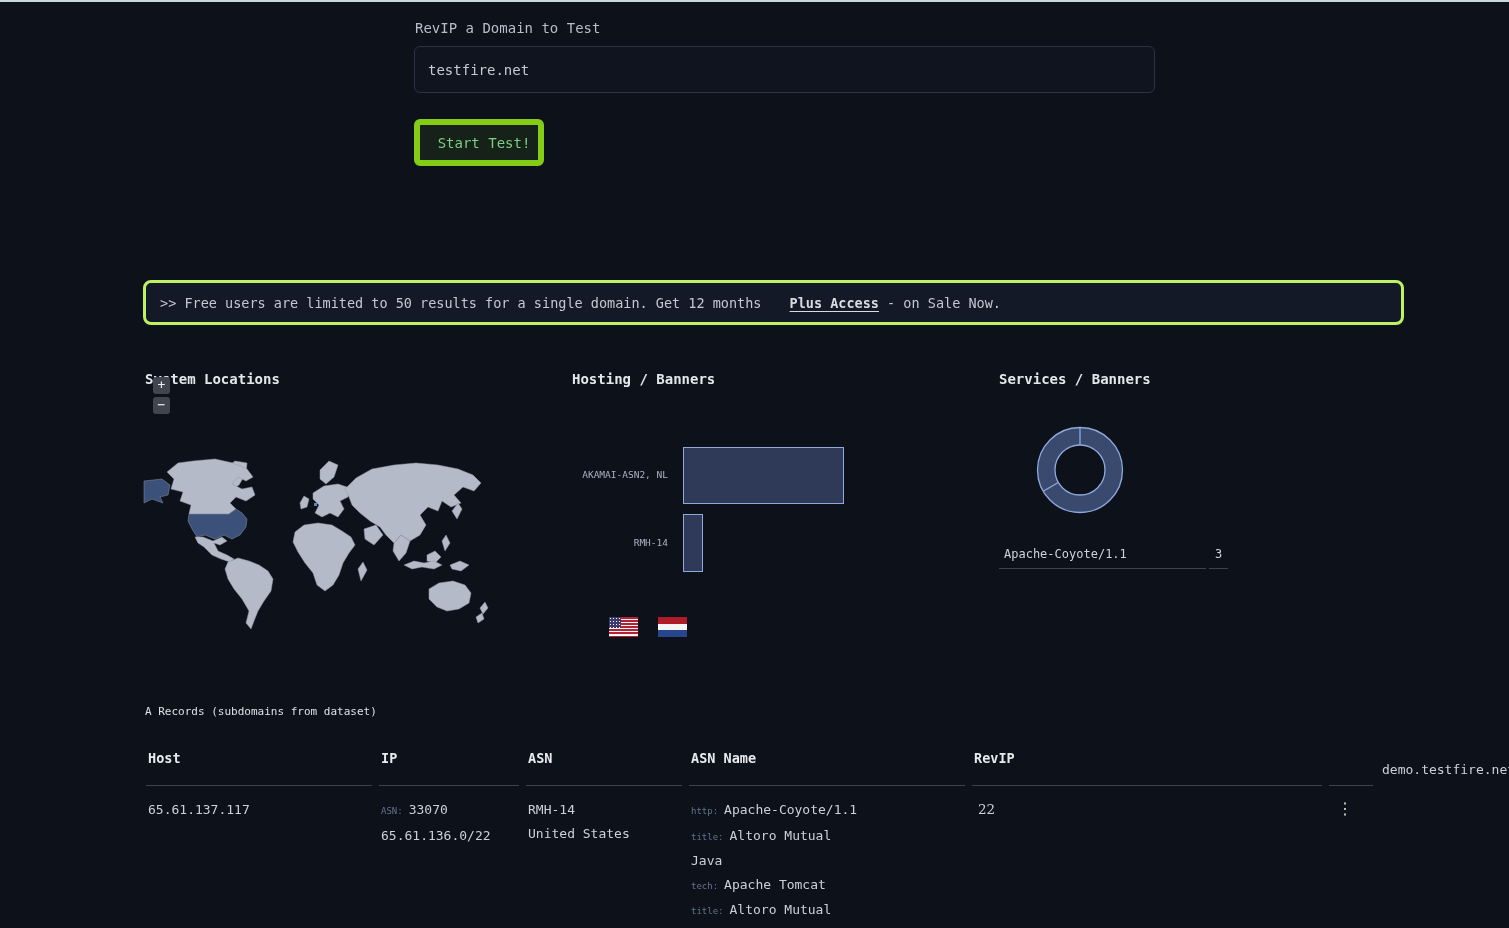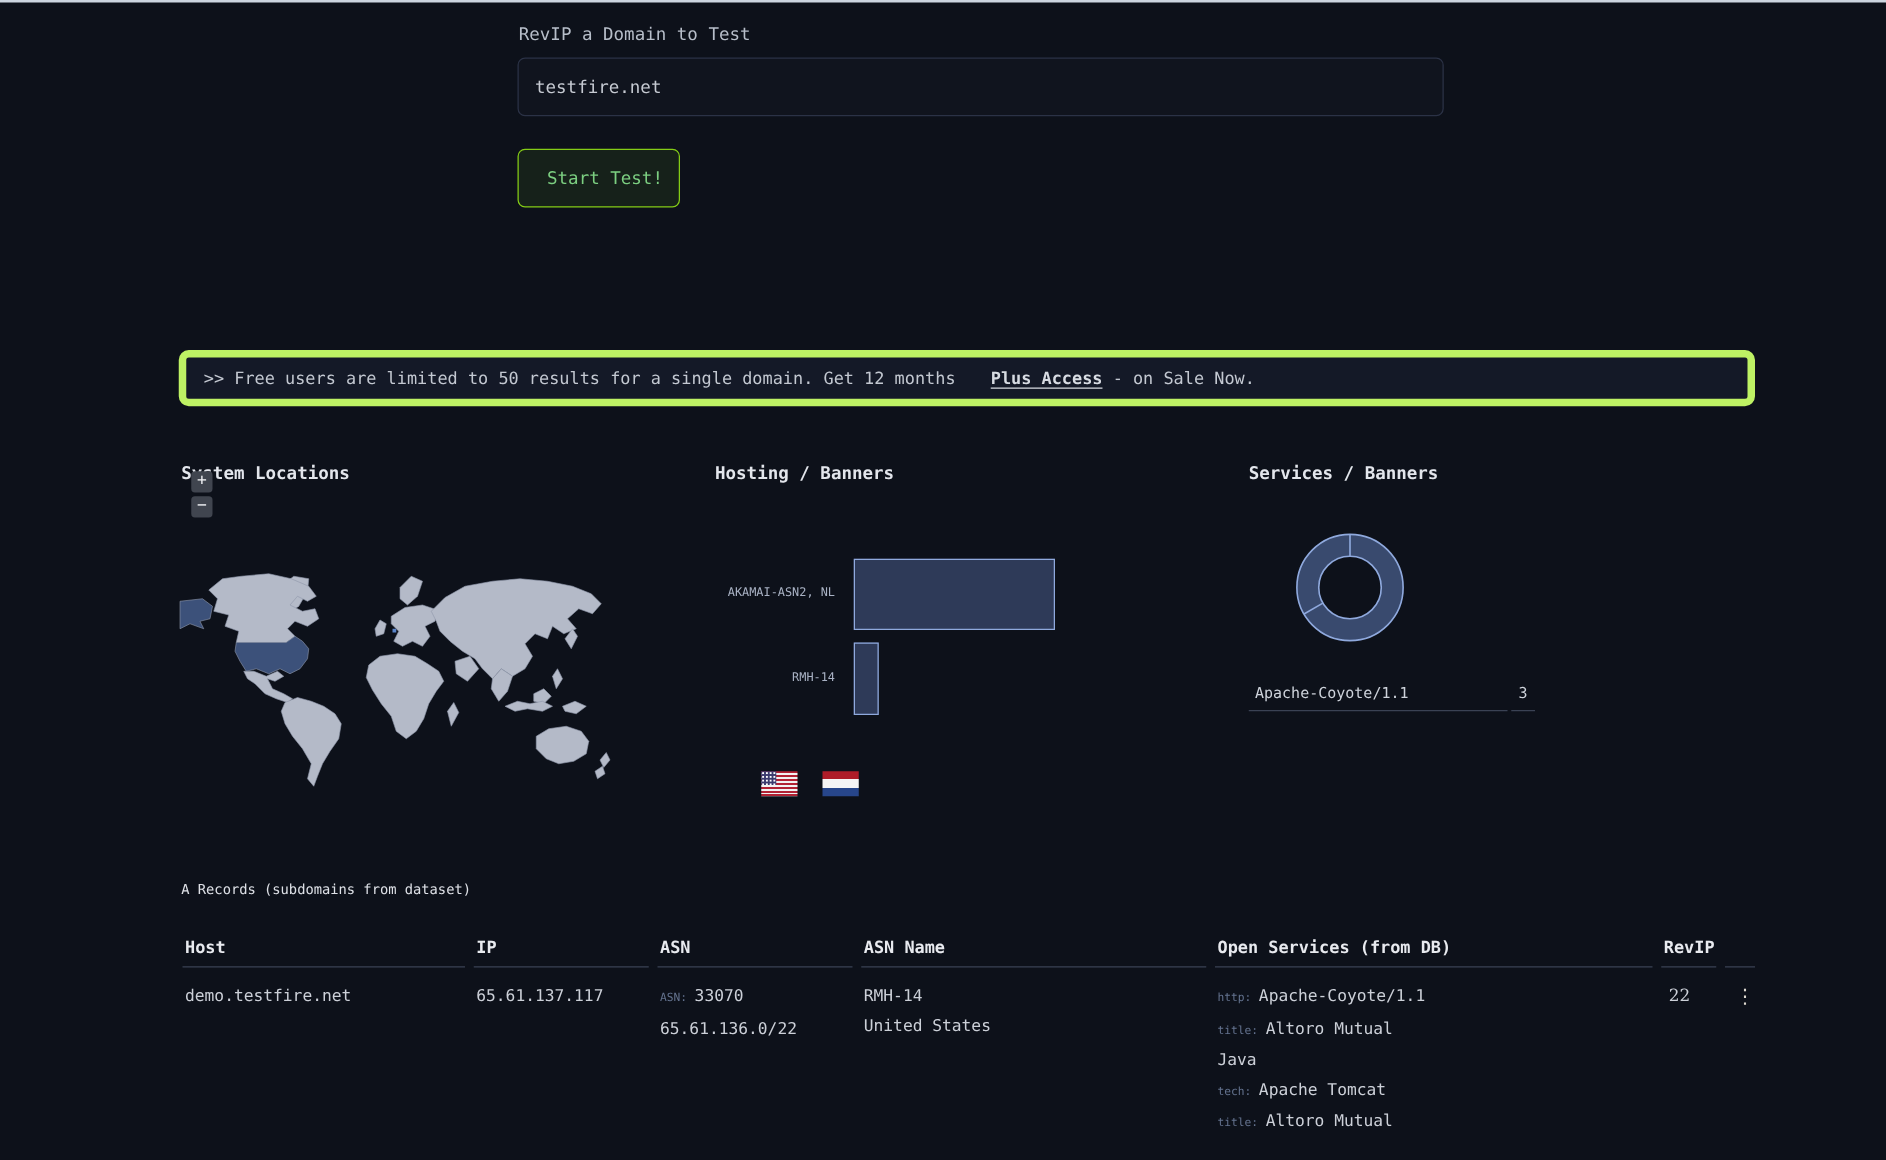--- a/index.html
+++ b/index.html
@@ -13,28 +13,28 @@
 
   
   .form-label { position:absolute; left:415px; top:20px; font-size:14px; color:#b7bec9; }
   .domain-input {
     position:absolute; left:414px; top:46px; width:741px; height:47px;
     background:#10141e; border:1px solid #2b3246; border-radius:6px;
     color:#c6cad2; font-family:inherit; font-size:14px; padding:0 13px; outline:none;
   }
   .start-btn {
     position:absolute; left:414px; top:119px; width:130px; height:47px;
-    background:#16211a; border:1px solid #84cc16; border-radius:6px;
+    background:#16211a; border:6px solid #84cc16; border-radius:6px;
     color:#7ccf81; font-family:inherit; font-size:14px; cursor:pointer;padding-left:16px;
   }
 
   
   .notice {
     position:absolute; left:143px; top:280px; width:1261px; height:45px;
-    background:#141927; border:6px solid #bef264; border-radius:8px;
+    background:#141927; border:3px solid #bef264; border-radius:8px;
     display:flex; align-items:center; padding:0 14px;
     font-size:13.5px; color:#c3c8d1; white-space:pre;
   }
   .notice .lnk { text-decoration:underline; text-underline-offset:3px; font-weight:bold; color:#d7dbe2; cursor:pointer;padding-left:20px; }
 
   
   .panel { position:absolute; top:365px; width:420px; height:280px; }
   .panel-title { position:absolute; top:6px; font-size:14px; font-weight:600; color:#e3e6ec; }
 
   
@@ -68,21 +68,21 @@
   .legend-label { flex:1; padding:0 0 7px 5px; border-bottom:1px solid #3a4254; color:#ced3db; }
   .legend-value { width:19px; padding:0 0 7px 0; border-bottom:1px solid #3a4254; text-align:center; color:#ced3db; }
 
   
   .records-heading { position:absolute; left:145px; top:705px; font-size:11px; color:#dee1e7; }
   .records-table {
     position:absolute; left:146px; top:746px;
     display:grid; grid-template-columns:226px 140px 156px 276px 350px 44px 24px; column-gap:7px;
     font-size:13px;
   }
-  .th { font-weight:bold; font-size:13.5px; color:#e8eaef; padding:4px 0 7px 2px; border-bottom:1px solid #3a4254; }
+  .th { font-weight:bold; font-size:13.5px; color:#e8eaef; padding:4px 0 19px 2px; border-bottom:1px solid #3a4254; }
   .td { padding:12px 0 0 2px; line-height:23.5px; color:#ccd0d8; }
   .mini { font-size:9px; color:#64738f; margin-right:6px; }
   .mini:empty { display:none; margin:0; }
   .revip-cell { font-family:"DejaVu Serif","Liberation Serif",serif; padding-left:6px; font-size:13.5px; }
   .kebab { font-size:16px; color:#ded9d0; padding-left:8px; cursor:pointer; line-height:22px; }
 </style>
 </head>
 <body>
 
 <div class="topline"></div>
@@ -148,21 +148,20 @@
   </div>
 </div>
 
 <div class="records-heading">A Records (subdomains from dataset)</div>
 
 <div class="records-table">
   <div class="th">Host</div>
   <div class="th">IP</div>
   <div class="th">ASN</div>
   <div class="th">ASN Name</div>
-  <div class="th">Open Services (from DB)</div>
   <div class="th">RevIP</div>
   <div class="th"></div>
 
   <div class="td">demo.testfire.net</div>
   <div class="td">65.61.137.117</div>
   <div class="td">
     <div><span class="mini">ASN:</span><span>33070</span></div>
     <div>65.61.136.0/22</div>
   </div>
   <div class="td">

